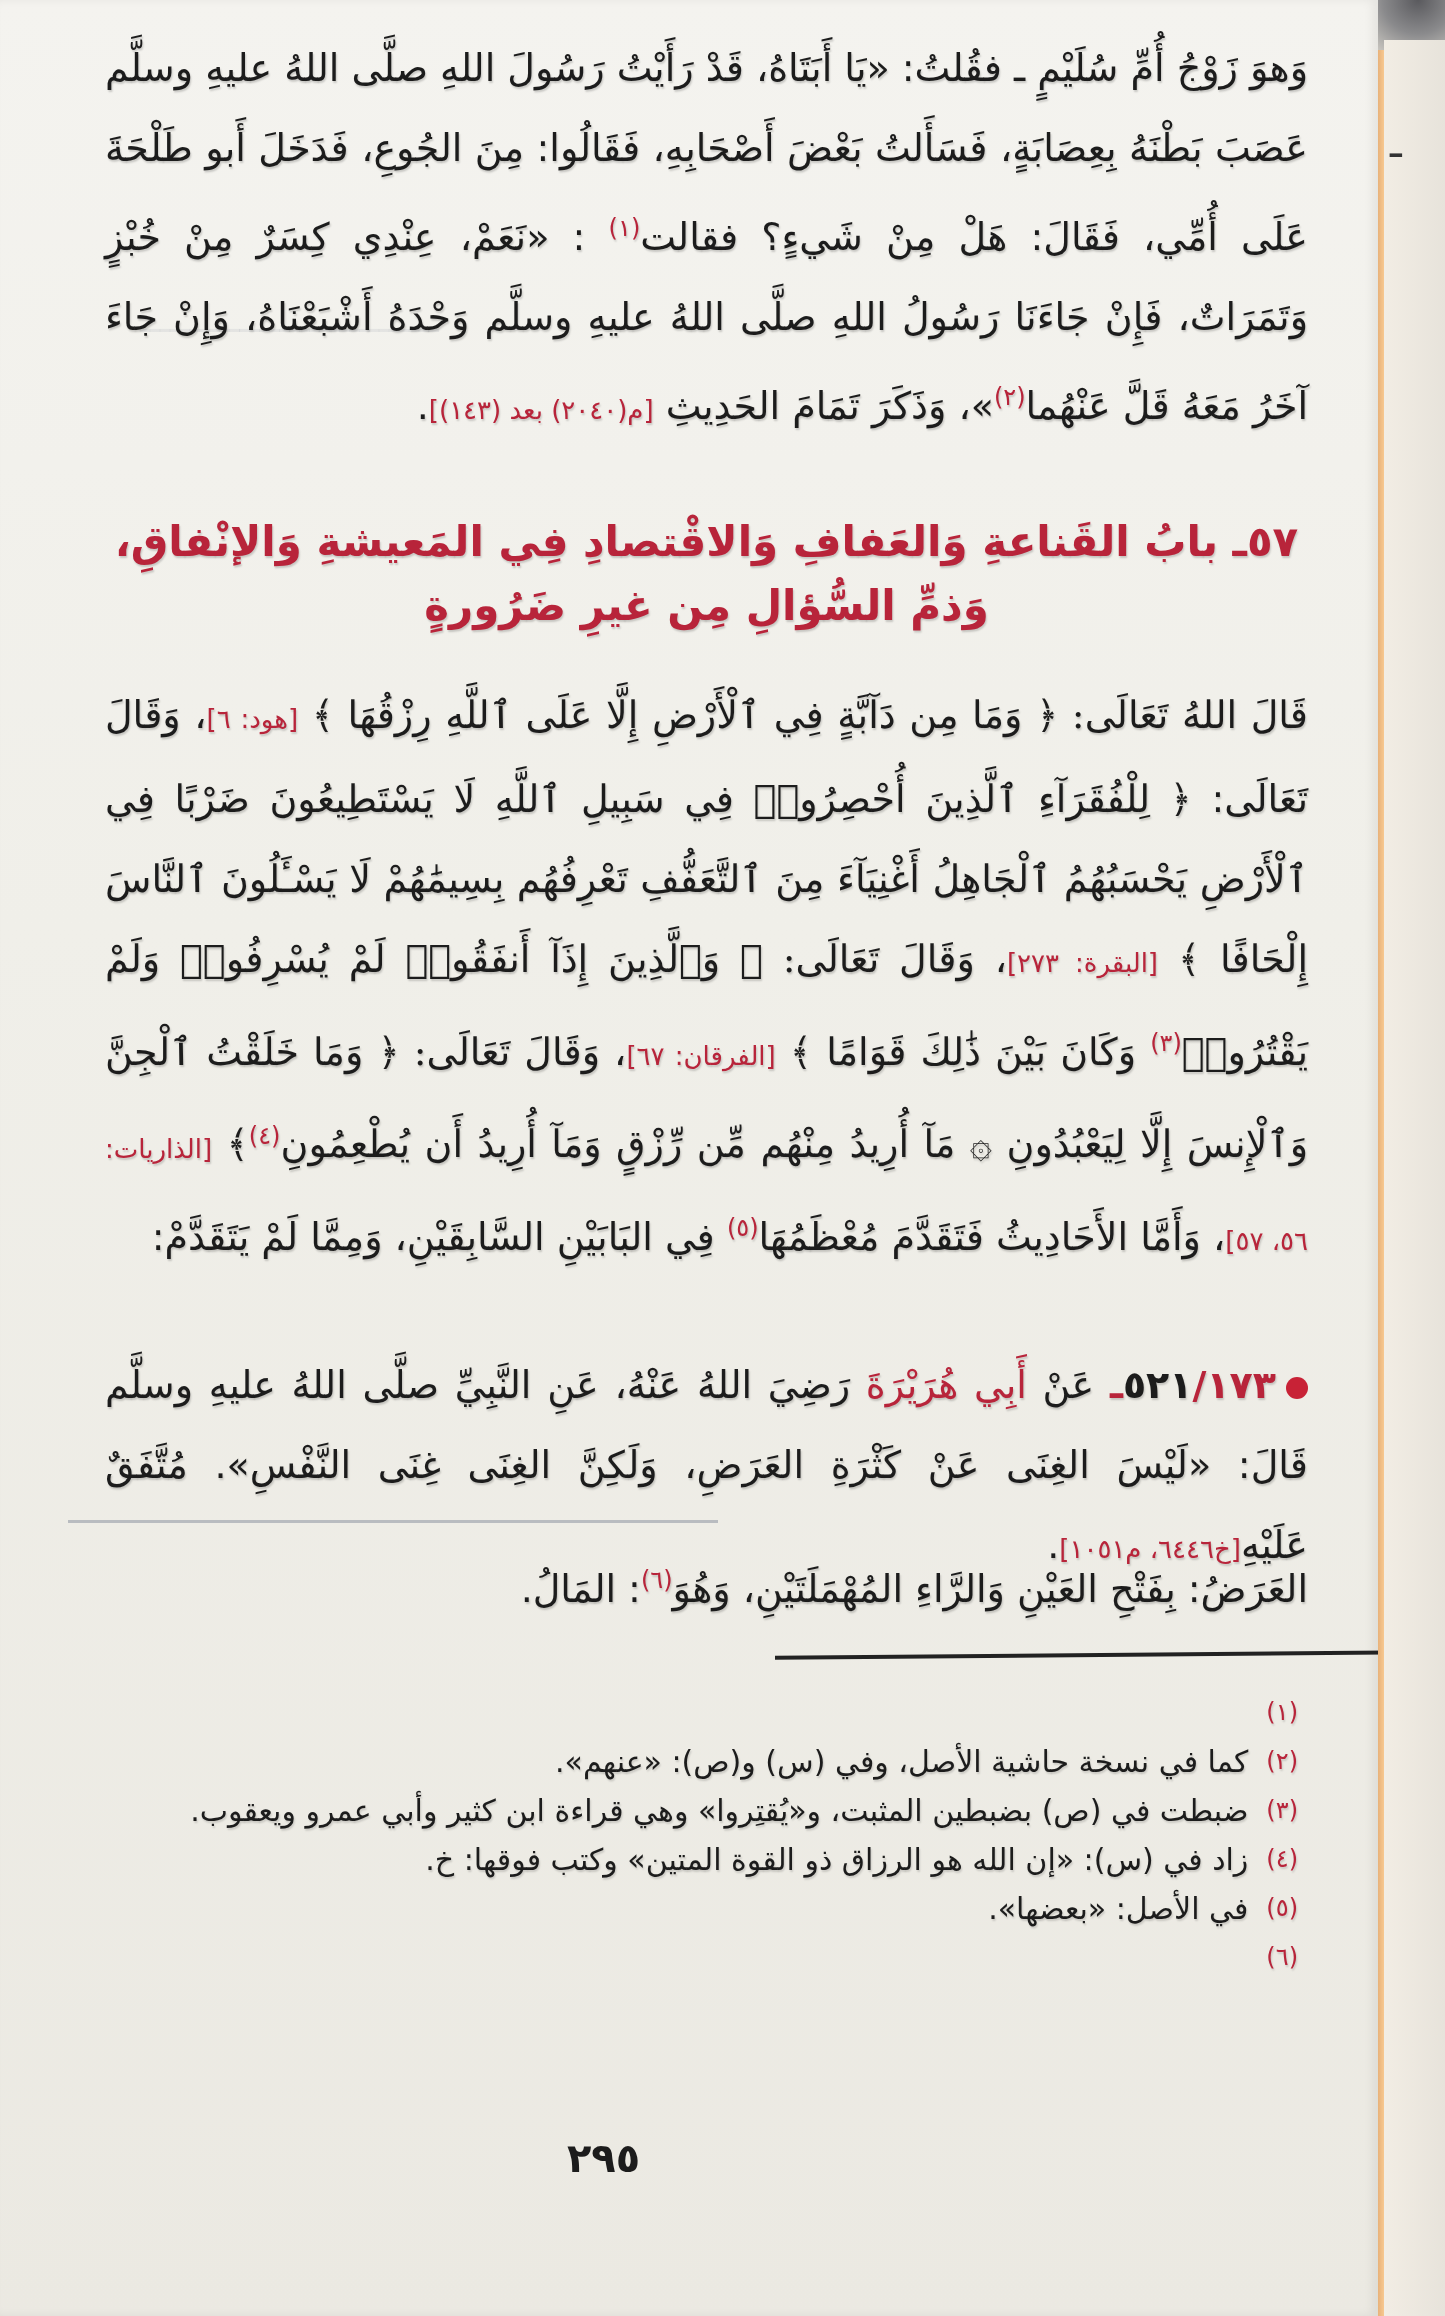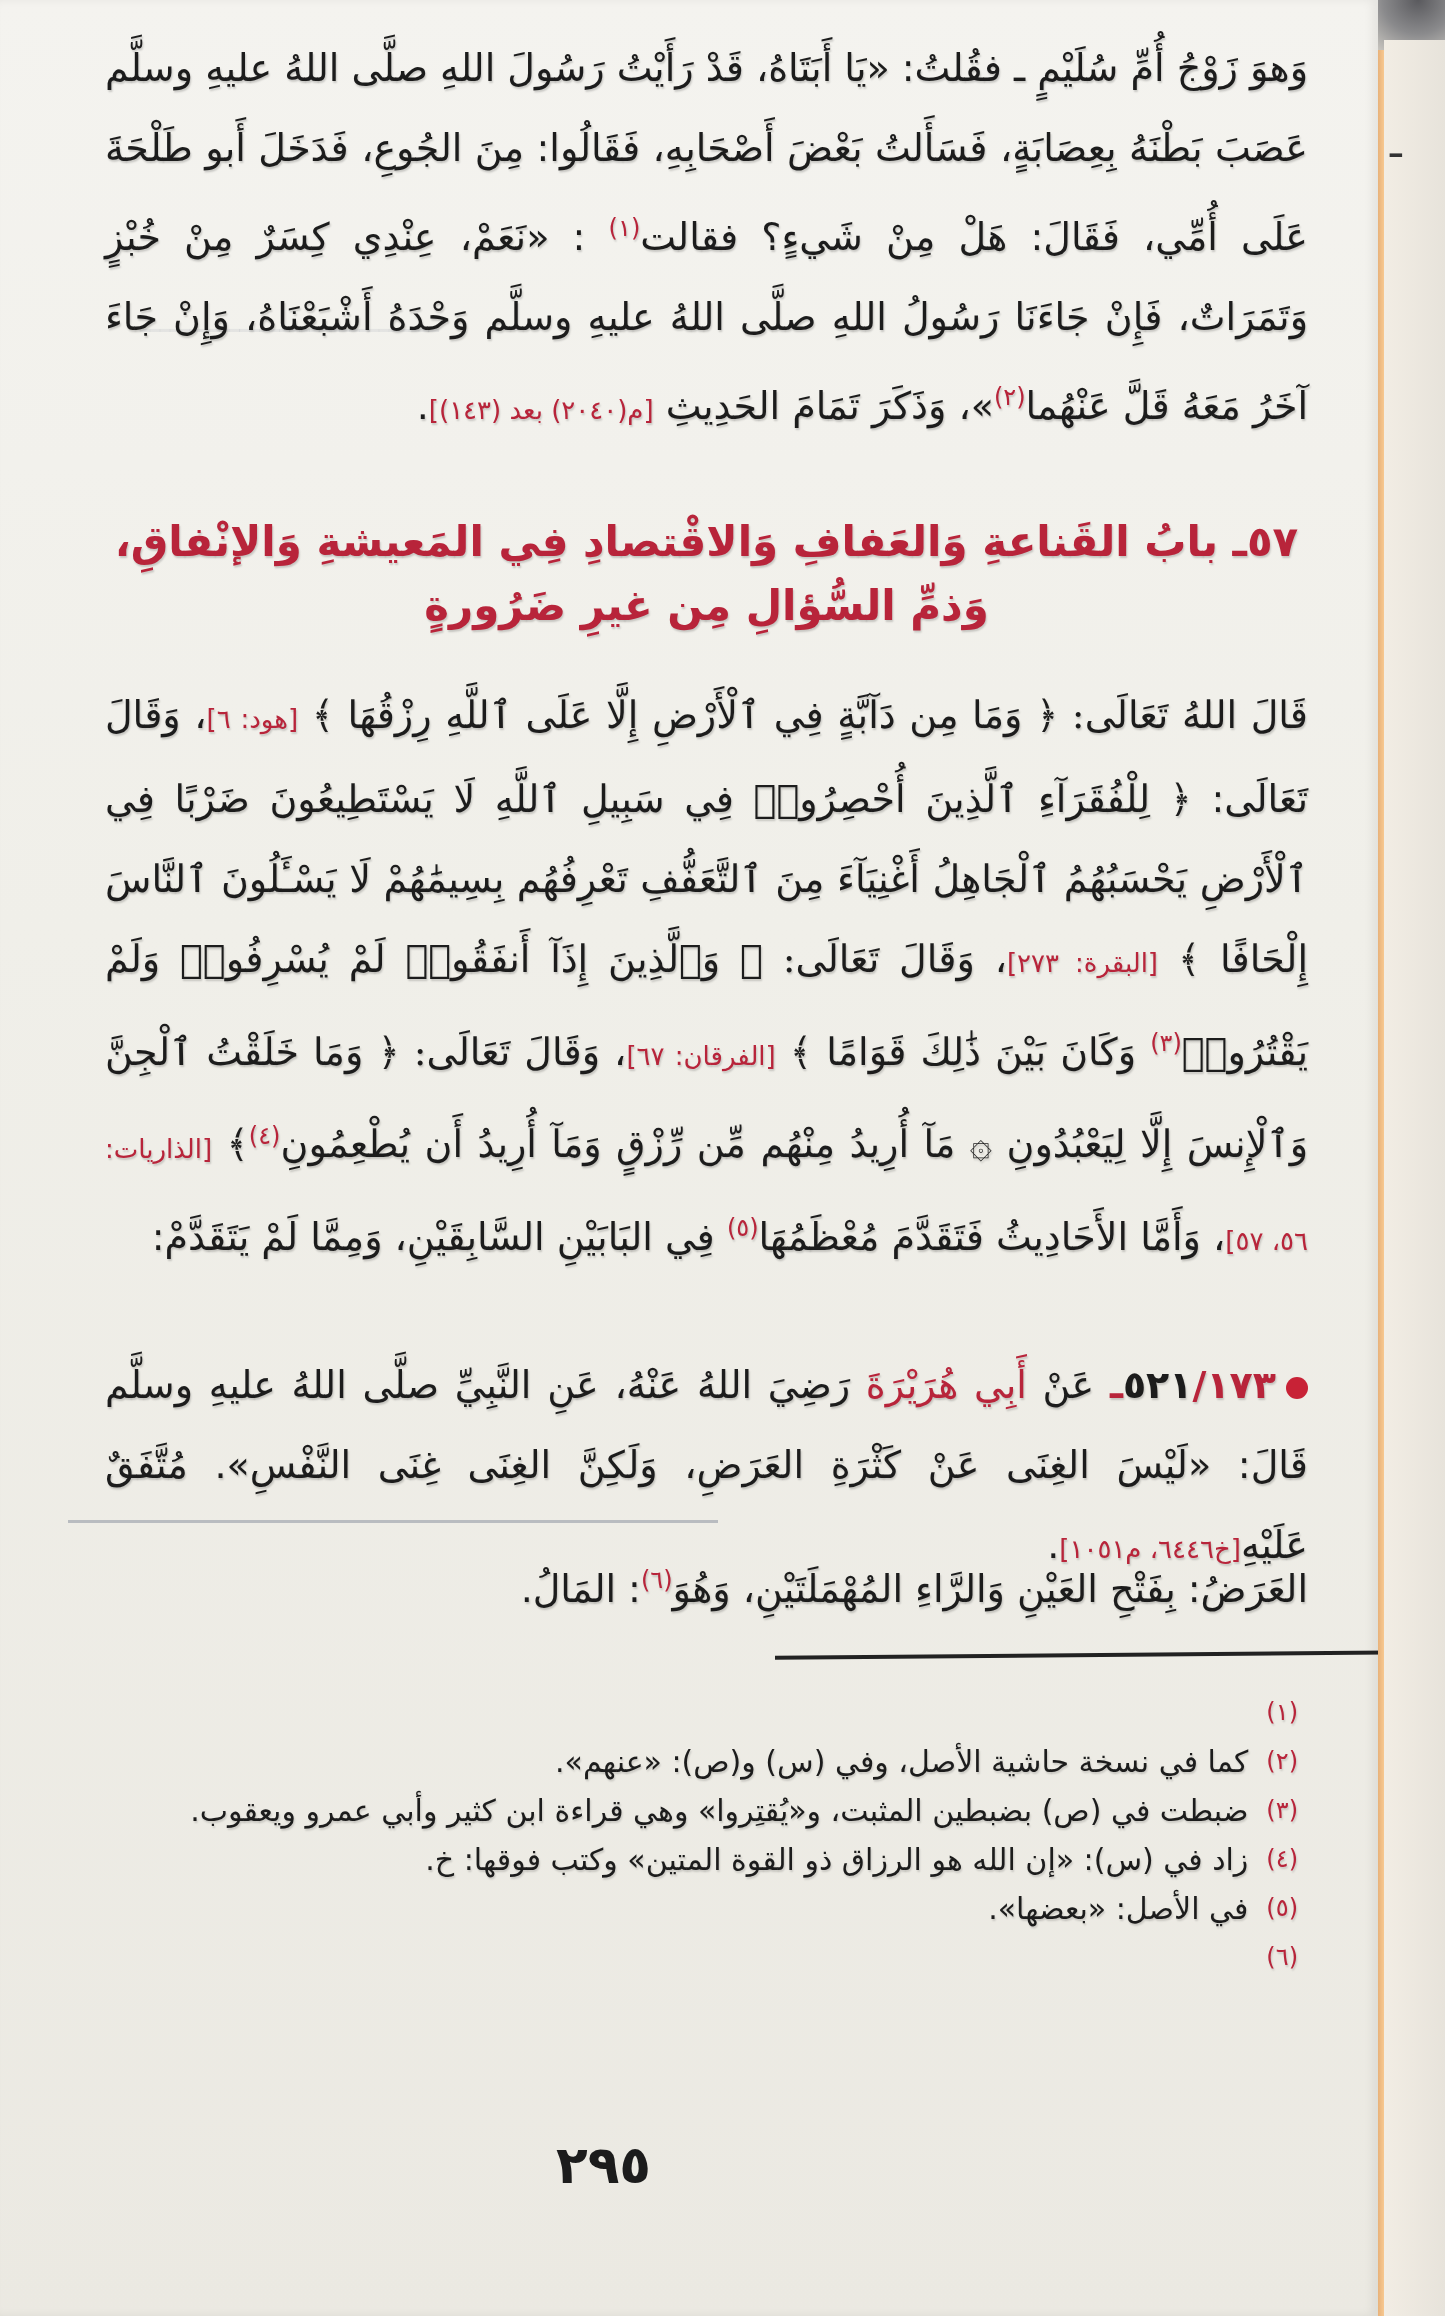--- a/index.html
+++ b/index.html
@@ -67,21 +67,21 @@
   }
   .footnotes {
     position:absolute; top:1690px; left:110px; right:80px;
     direction:rtl; font-size:30px; line-height:45px; color:#1c1c1c;
     text-shadow: 1px 2px 2px rgba(0,0,0,0.15);
   }
   .fn { display:flex; gap:18px; margin-bottom:4px; }
   .fn .num { color:#b8243a; font-size:24px; min-width:30px; }
   .page-number {
     position:absolute; top:2135px; left:0; width:1207px; text-align:center;
-    font-size:52px; color:#1c1c1c; font-weight:bold;
+    font-size:40px; color:#1c1c1c; font-weight:bold;
   }
   .bleed {
     position:absolute; color:rgba(120,135,150,0.12); font-size:34px;
     direction:rtl; pointer-events:none;
   }
 </style>
 </head>
 <body>
 
 <div class="corner-shadow"></div>

